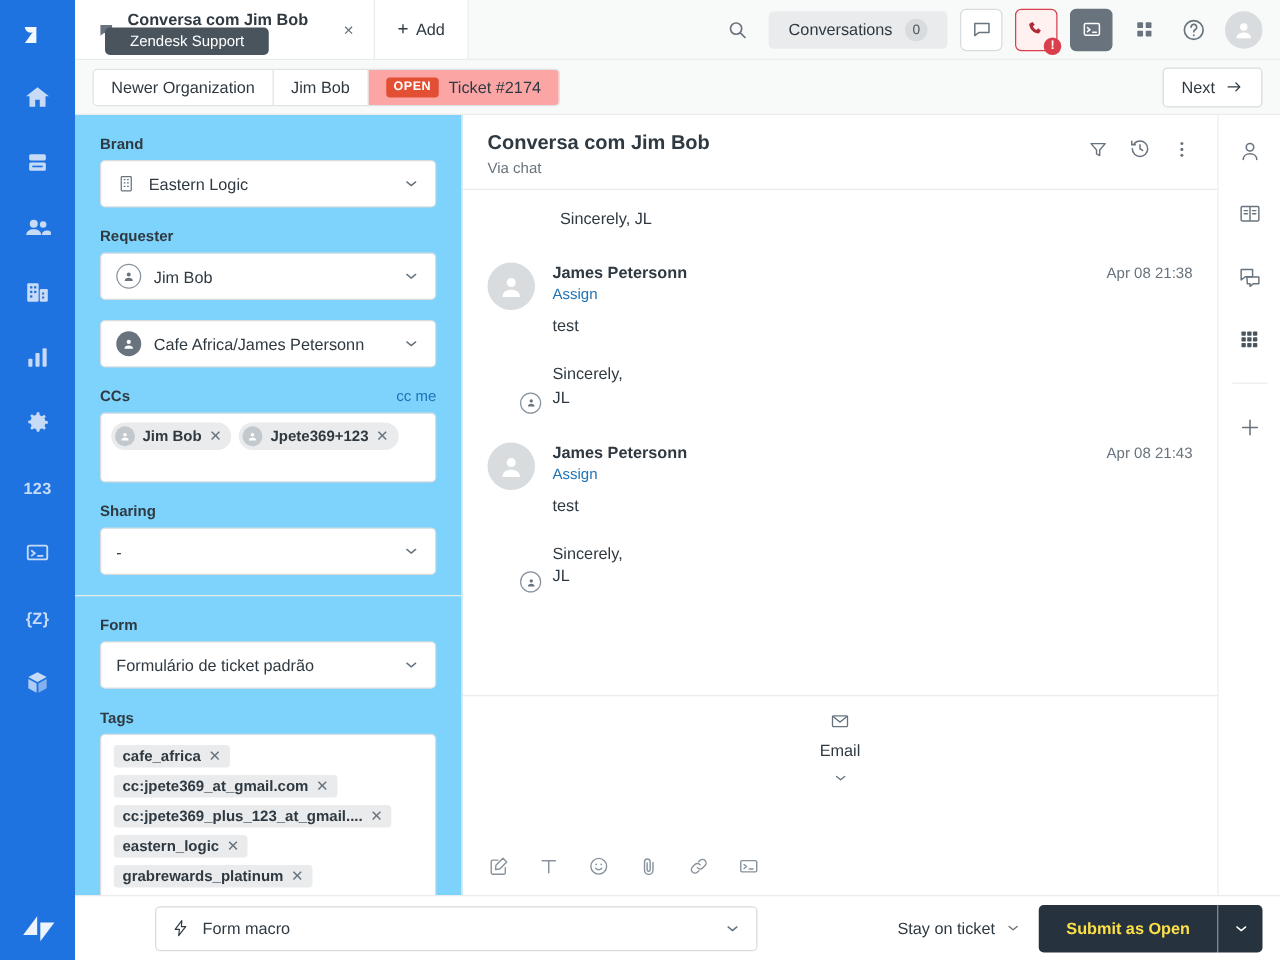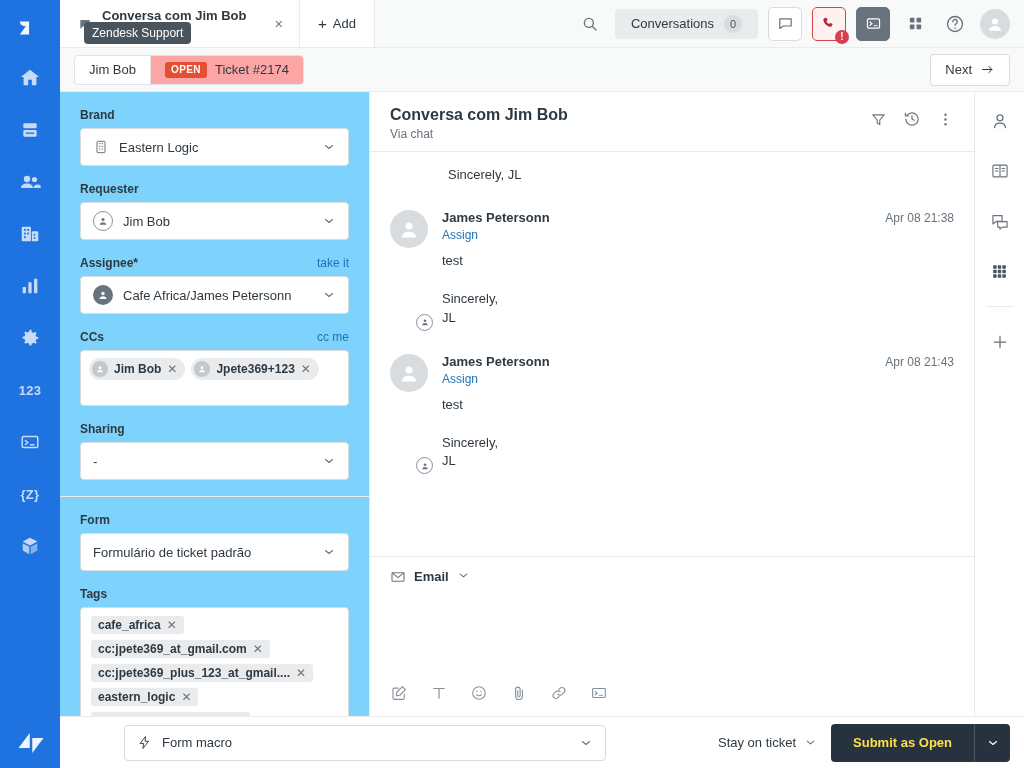--- a/index.html
+++ b/index.html
@@ -68,21 +68,21 @@
   .sq-btn.active { background: #68737d; border-color:#68737d; color: #fff; }
   .err-badge {
     position: absolute; right: -4px; bottom: -4px; width: 14px; height: 14px; border-radius: 50%;
     background: #d93f4c; color:#fff; font-size: 10px; font-weight: bold;
     display:flex; align-items:center; justify-content:center; line-height:1;
   }
   .avatar-top { width: 30px; height: 30px; border-radius: 50%; background: #d8dcde; display:flex; align-items:center; justify-content:center; color:#fff; cursor:pointer; }
 
   .tooltip {
     position: absolute; left: 24px; top: 22px; background: #49545c; color: #fff;
-    font-size: 12px; padding: 4px 8px; border-radius: 4px; white-space: nowrap; z-index: 40;
+    font-size: 12px; padding: 4px 20px; border-radius: 4px; white-space: nowrap; z-index: 40;
   }
 
   
   .crumbbar {
     height: 44px; background: #f8f9f9; border-bottom: 1px solid #e9ebed;
     display: flex; align-items: center; padding: 0 14px; gap: 0; flex: 0 0 44px;
   }
   .crumbs { display: flex; align-items: center; border: 1px solid #e0e3e5; border-radius: 4px; overflow: hidden; background:#fff; height: 30px; }
   .crumb { padding: 0 14px; height: 100%; display: flex; align-items: center; gap: 8px;
            border-right: 1px solid #e0e3e5; font-size: 13px; cursor: pointer; white-space: nowrap; }
@@ -156,21 +156,21 @@
     background: #fff; border: 1px solid #87929d; display:flex; align-items:center; justify-content:center; color:#68737d;
   }
   .c-body { flex: 1; min-width: 0; }
   .c-top { display: flex; align-items: baseline; }
   .c-name { font-size: 13px; font-weight: bold; color: #2f3941; }
   .c-time { margin-left: auto; font-size: 12px; color: #68737d; white-space: nowrap; }
   .c-assign { color: #1f73b7; font-size: 12px; margin-top: 3px; cursor: pointer; display:inline-block; }
   .c-text { margin-top: 10px; font-size: 13px; line-height: 1.45; color: #2f3941; white-space: pre-line; }
 
   .composer { border-top: 1px solid #e9ebed; padding: 12px 20px 10px 20px; height: 160px; display: flex; flex-direction: column; }
-  .chan { display: flex; align-items: flex-start; gap: 8px; font-size: 13px; font-weight: bold; color: #2f3941; cursor: pointer; }
+  .chan { display: flex; align-items: center; gap: 8px; font-size: 13px; font-weight: normal; color: #2f3941; cursor: pointer; flex-direction: column; }
   .chan .chv { color: #68737d; font-weight: normal; }
   .comp-area { flex: 1; }
   .comp-tools { display: flex; align-items: center; gap: 22px; color: #87929d; padding-bottom: 4px; }
   .comp-tools span { cursor: pointer; display: flex; }
 
   
   .rail { width: 49px; flex: 0 0 49px; background: #fff; display: flex; flex-direction: column; align-items: center; padding-top: 14px; gap: 20px; }
   .rail-ico { width: 30px; height: 30px; display:flex; align-items:center; justify-content:center; color:#68737d; cursor:pointer; }
   .rail-ico.sel { color: #49545c; }
   .rail .sep { width: 28px; height: 1px; background: #e9ebed; }
@@ -344,20 +344,23 @@
               <path d="M5 20c0-3.6 3.2-5.6 7-5.6s7 2 7 5.6z"></path>
             </svg>
         </div>
       </div>
 
       <div class="tooltip">Zendesk Support</div>
     </div>
 
     <div class="crumbbar">
       <div class="crumbs">
+        <div class="crumb">
+          <span>Newer Organization</span>
+        </div>
         <div class="crumb">
           <span>Jim Bob</span>
         </div>
         <div class="crumb active">
           <span class="badge-open">OPEN</span>
           <span>Ticket #2174</span>
         </div>
       </div>
       <div class="next-btn">
         <span>Next</span>
@@ -395,24 +398,20 @@
                 </svg>
             </span>
             <span class="val">Jim Bob</span>
             <svg class="chev" width="14" height="14" viewBox="0 0 24 24" fill="none" stroke="currentColor" stroke-width="2">
                 <path d="M6 9.5l6 5 6-5" stroke-linecap="round" stroke-linejoin="round"></path>
               </svg>
           </div>
         </div>
 
         <div class="field">
-          <div class="flabel-row">
-            <span class="flabel" style="margin:0">Assignee*</span>
-            <span class="link">take it</span>
-          </div>
           <div class="select">
             <span class="avatar-sm">
               <svg width="12" height="12" viewBox="0 0 24 24" fill="#ffffff">
                   <circle cx="12" cy="9" r="3.4"></circle>
                   <path d="M5 20c0-3.5 3.1-5.4 7-5.4s7 1.9 7 5.4z"></path>
                 </svg>
             </span>
             <span class="val">Cafe Africa/James Petersonn</span>
             <svg class="chev" width="14" height="14" viewBox="0 0 24 24" fill="none" stroke="currentColor" stroke-width="2">
                 <path d="M6 9.5l6 5 6-5" stroke-linecap="round" stroke-linejoin="round"></path>

